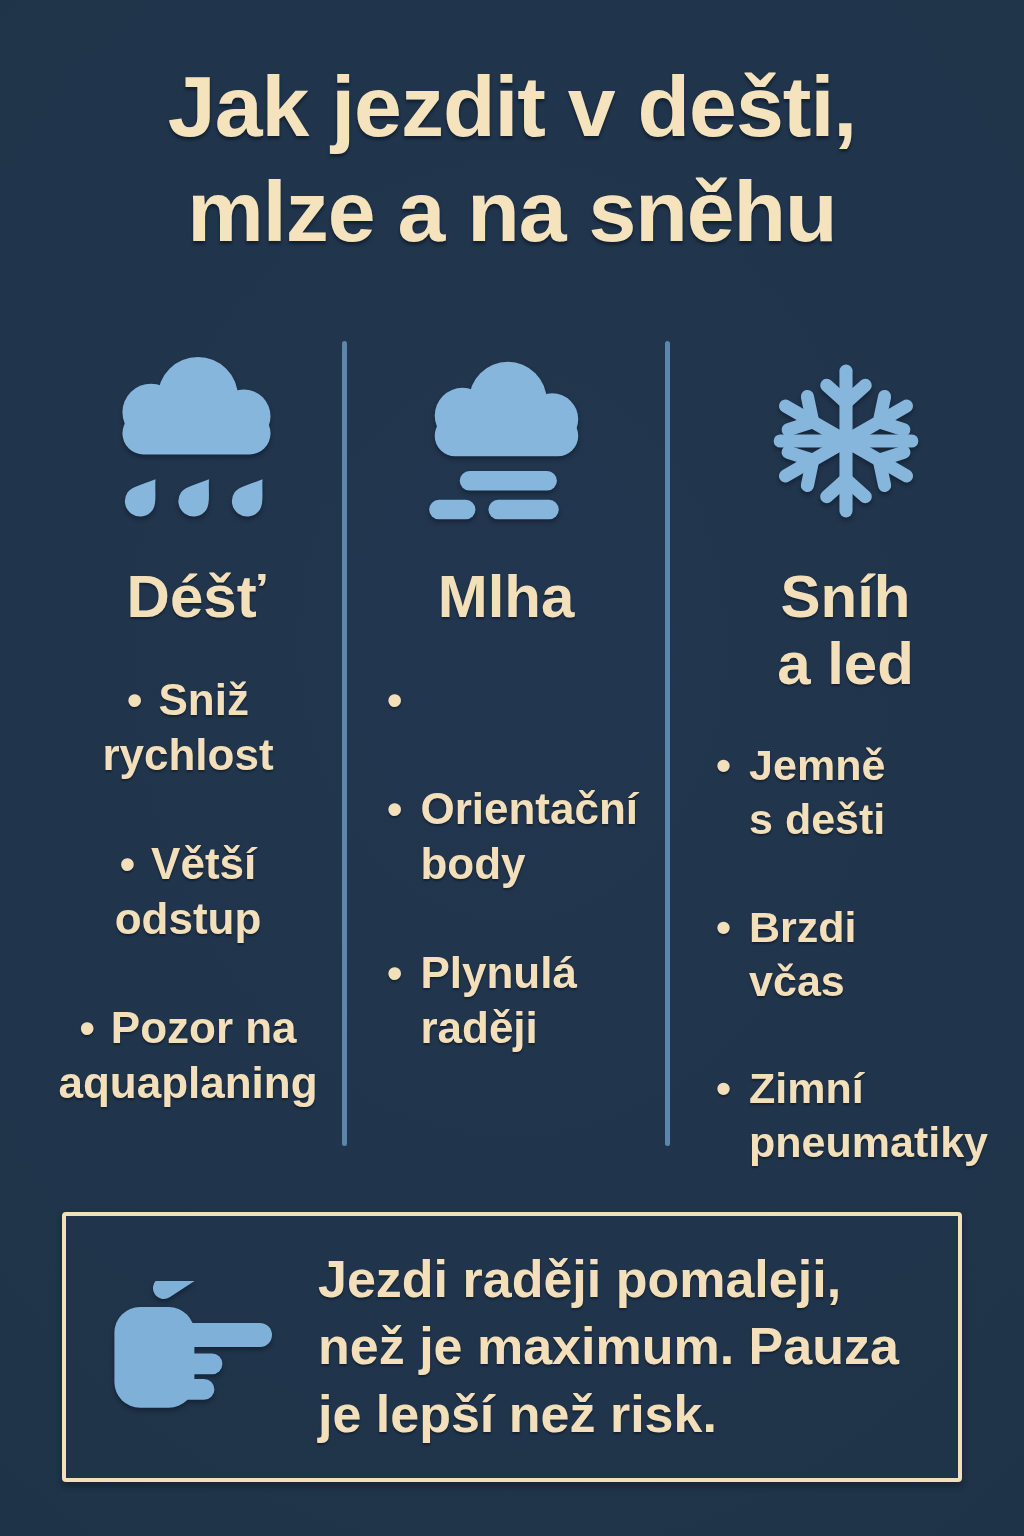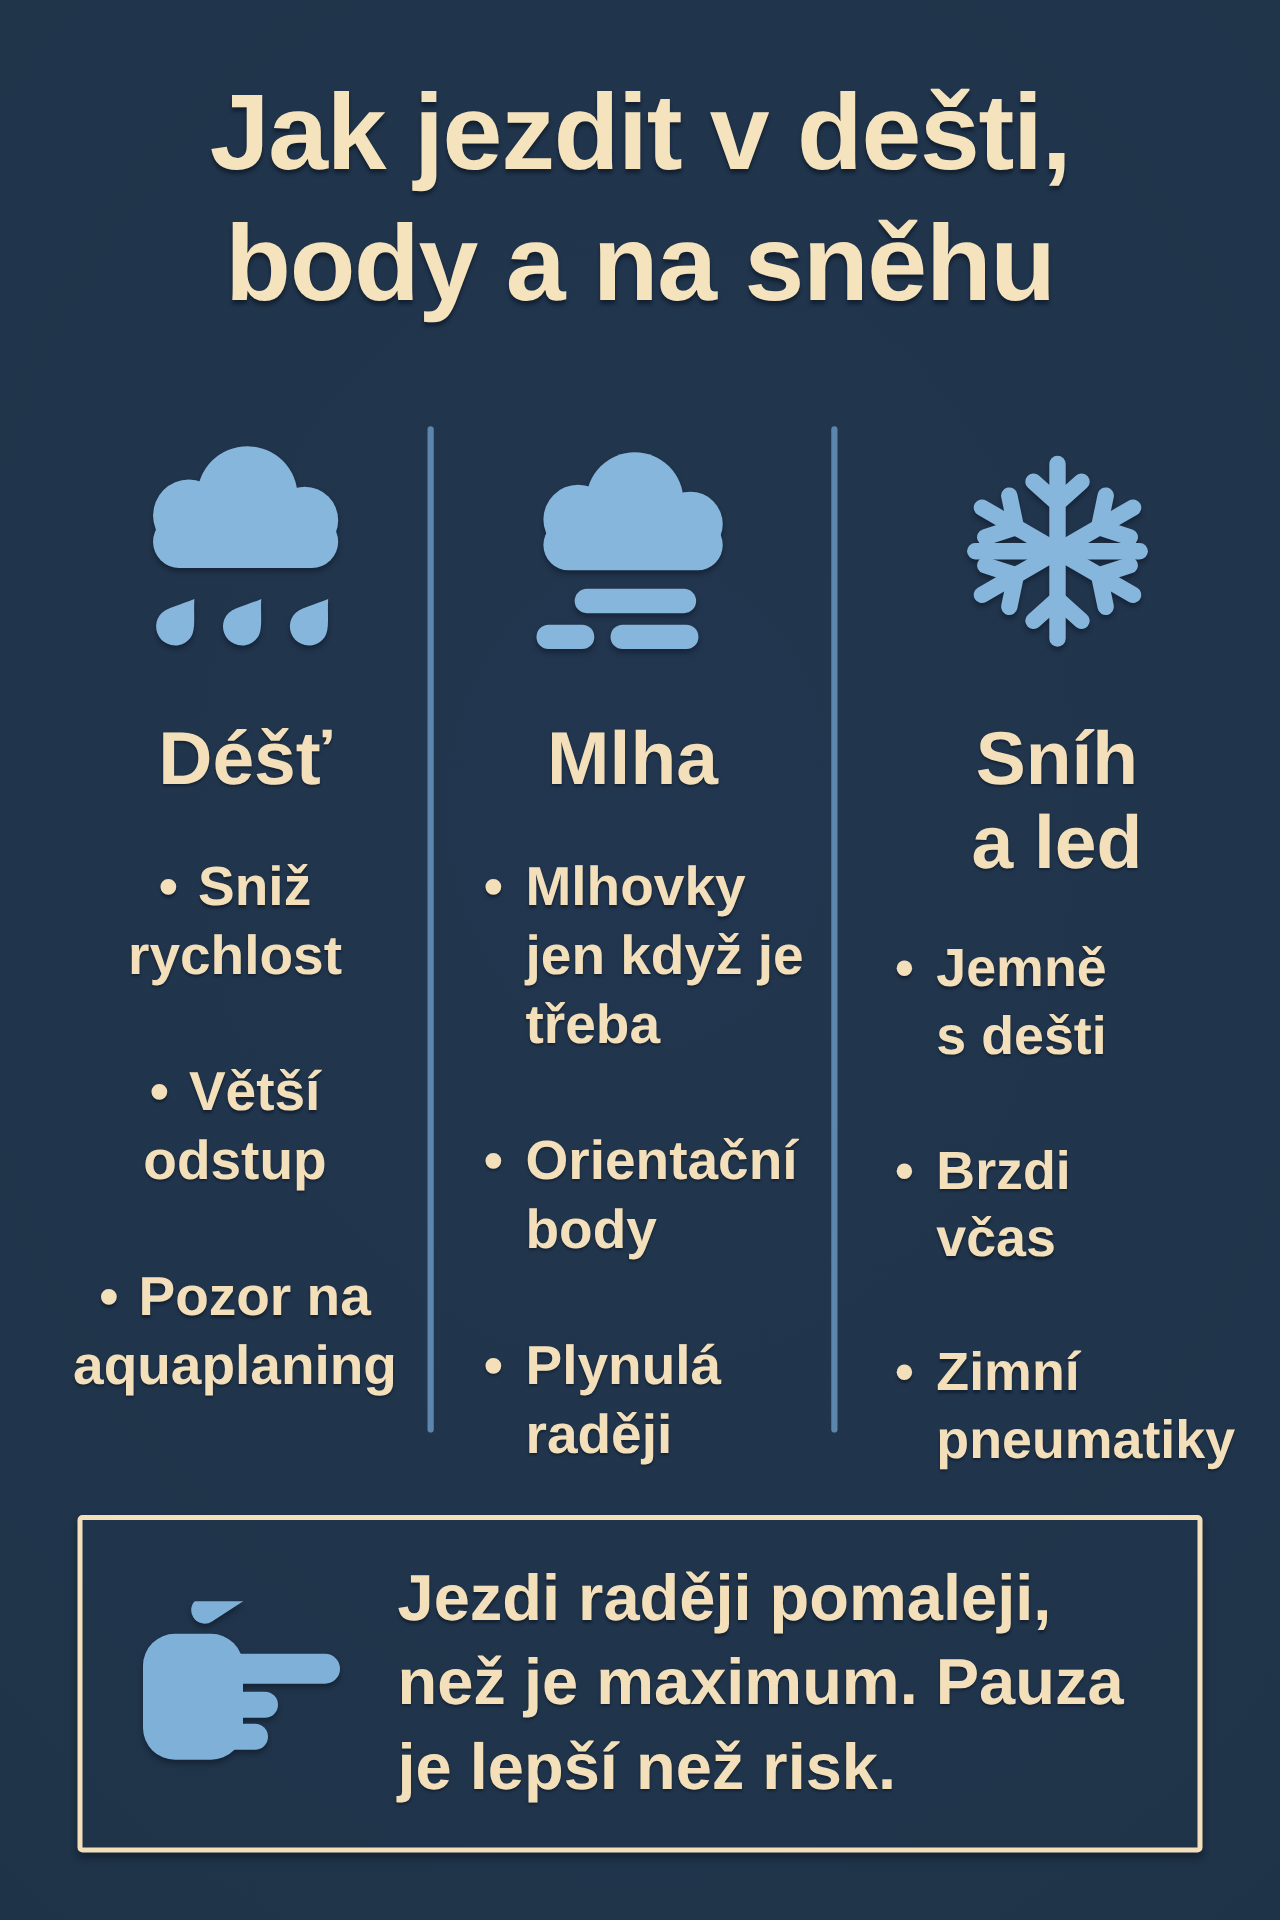--- a/index.html
+++ b/index.html
@@ -30,21 +30,21 @@
     height:805px;background:#5C86AC;border-radius:3px;margin-top:6px;
   }
   .col{display:flex;flex-direction:column;}
   .icon-wrap{
     height:212px;display:flex;align-items:center;justify-content:center;
   }
   .icon-wrap svg{filter:drop-shadow(0 3px 2px rgba(8,16,28,0.45));}
   .icon-blue{color:#86B6DB;}
   .hand-blue{color:#7FB1D8;}
   .heading{
-    margin:26px 0 0 0;text-align:center;
+    margin:16px 0 0 0;text-align:center;
     font-size:60px;font-weight:700;line-height:1.12;
     text-shadow:0 2px 2px rgba(8,16,28,0.5);
   }
   .col-snow .icon-wrap,.col-snow .heading{transform:translateX(18px);}
   .list{
     list-style:none;margin:42px 16px 0 0;padding:0;
     display:flex;flex-direction:column;gap:54px;
     font-size:44px;font-weight:600;line-height:1.25;
     text-shadow:0 2px 2px rgba(8,16,28,0.5);
     justify-content:flex-end;
@@ -69,21 +69,21 @@
     text-shadow:0 2px 2px rgba(8,16,28,0.5);
   }
 </style>
 </head>
 <body>
 
 <div class="page">
 
   <h1 class="title">
     <span class="line">Jak jezdit v dešti,</span>
-    <span class="line">body a na sněhu</span>
+    <span class="line">mlze a na sněhu</span>
   </h1>
 
   <div class="columns">
 
     <section class="col col-rain">
       <div class="icon-wrap icon-blue">
         <svg width="182" height="172" viewBox="0 0 190 180" aria-hidden="true">
           <g fill="currentColor">
             <circle cx="48" cy="60" r="30"></circle>
             <circle cx="97" cy="44" r="42"></circle>
@@ -119,23 +119,20 @@
             <rect x="45" y="120" width="105" height="21" rx="10.5"></rect>
             <rect x="12" y="151" width="50" height="21" rx="10.5"></rect>
             <rect x="76" y="151" width="76" height="21" rx="10.5"></rect>
           </g>
         </svg>
       </div>
       <h2 class="heading multiline">Mlha</h2>
       <ul class="list hang-list">
         <li class="item">
             <span class="dot">•</span>
-            <span class="multiline">Mlhovky
-jen když je
-třeba</span>
           </li>
         <li class="item">
             <span class="dot">•</span>
             <span class="multiline">Orientační
 body</span>
           </li>
         <li class="item">
             <span class="dot">•</span>
             <span class="multiline">Plynulá
 raději</span>

